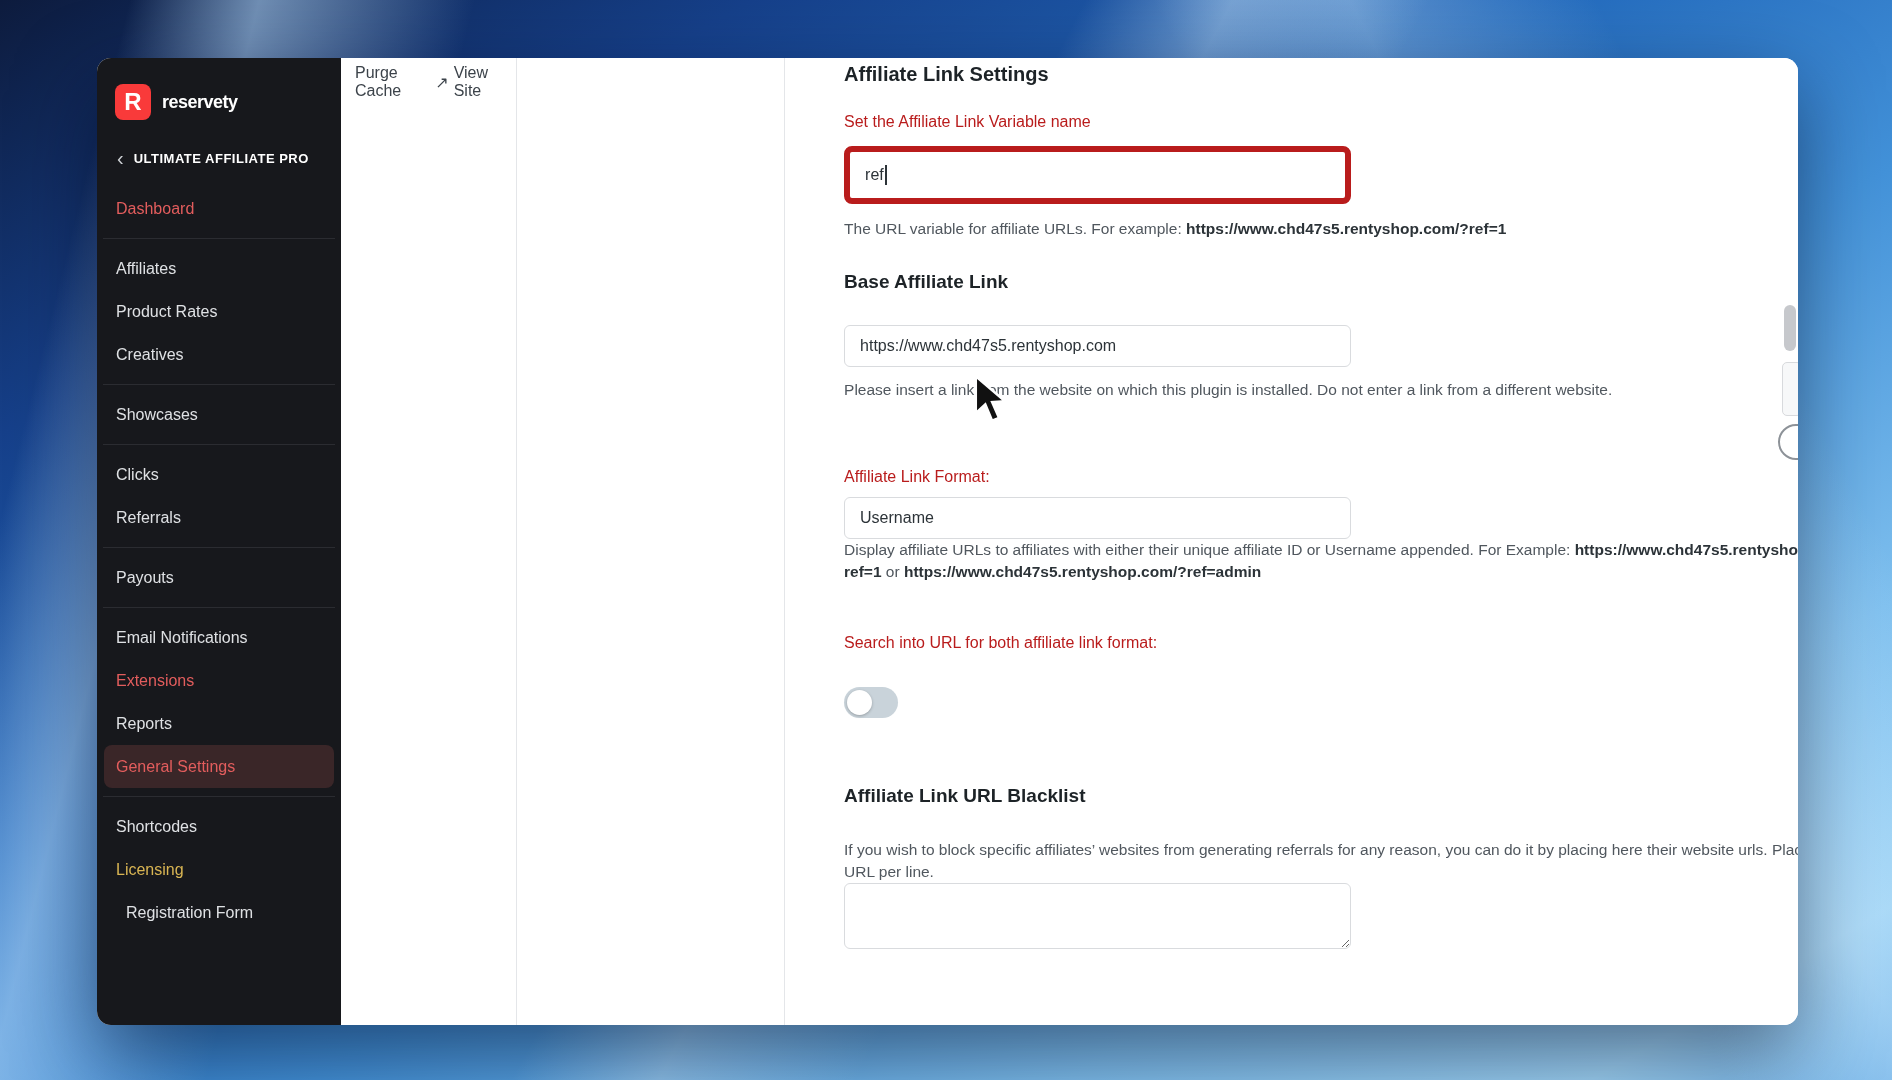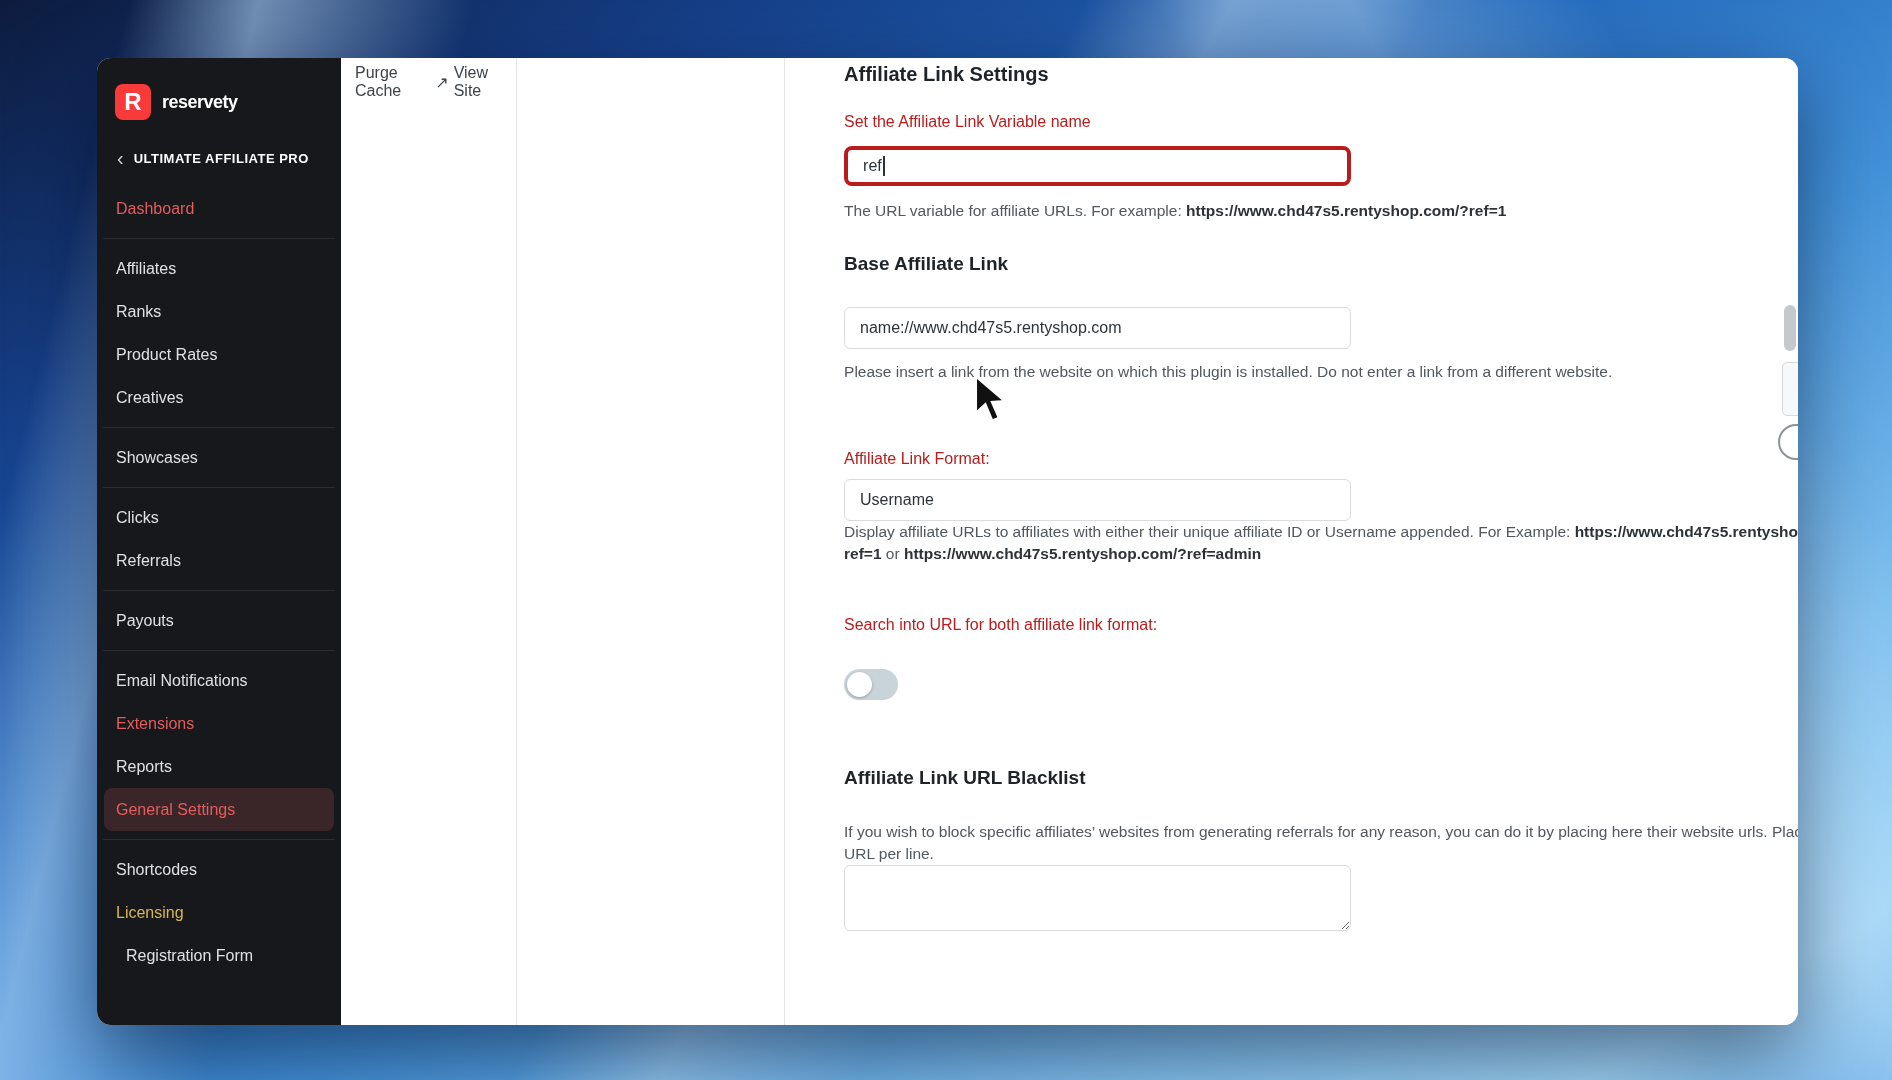--- a/index.html
+++ b/index.html
@@ -49,21 +49,21 @@
   .main { position:absolute; left:356px; top:4px; width:1030px; color:#50575e; }
   .h1 { font-size:20px; font-weight:bold; color:#1d2327; line-height:24px; margin:0 0 26px 0; }
   .h2 { font-size:19px; font-weight:bold; color:#1d2327; line-height:23px; margin:0; }
   .field-label { font-size:16px; color:#b91c1c; line-height:20px; }
   .help { font-size:15.5px; color:#50575e; line-height:22px; }
   .help b { color:#2c3338; }
 
   .textbox { width:507px; height:42px; border:1px solid #d9dbde; border-radius:6px;
     background:#fff; display:flex; align-items:center; padding:0 15px;
     font-size:16px; color:#2c3338; cursor:text; }
-  .textbox.focused { border:4px solid #b91c1c; border-radius:8px; height:40px; }
+  .textbox.focused { border:6px solid #b91c1c; border-radius:8px; height:58px; }
   .caret { display:inline-block; width:2px; height:20px; background:#2c3338; margin-left:1px;
     animation:blink 1.1s steps(1) infinite; }
   @keyframes blink { 50% { opacity:0; } }
 
   .toggle { width:54px; height:31px; border-radius:16px; background:#c9d3da; position:relative; cursor:pointer; }
   .toggle-knob { position:absolute; left:3px; top:3px; width:25px; height:25px; border-radius:50%;
     background:#fff; box-shadow:0 1px 3px rgba(0,0,0,.25); }
 
   .blacklist-box { width:507px; height:66px; border:1px solid #d9dbde; border-radius:6px;
     resize:both; font-family:"Liberation Sans", sans-serif; font-size:16px; padding:8px 12px; color:#2c3338; }
@@ -96,21 +96,20 @@
       <span class="brand-name">reservety</span>
     </div>
     <div class="plugin-title">
       <span class="collapse">‹</span>
       <span class="plugin-title-text">ULTIMATE AFFILIATE PRO</span>
     </div>
     <nav class="menu">
       <div class="menu-item red">Dashboard</div>
       <div class="menu-sep"></div>
       <div class="menu-item">Affiliates</div>
-      <div class="menu-item">Ranks</div>
       <div class="menu-item">Product Rates</div>
       <div class="menu-item">Creatives</div>
       <div class="menu-sep"></div>
       <div class="menu-item">Showcases</div>
       <div class="menu-sep"></div>
       <div class="menu-item">Clicks</div>
       <div class="menu-item">Referrals</div>
       <div class="menu-sep"></div>
       <div class="menu-item">Payouts</div>
       <div class="menu-sep"></div>
@@ -144,21 +143,21 @@
         <div class="textbox focused mb14">
           <span>ref</span>
             <span class="caret"></span>
         </div>
         <div class="help mb30">
           <span>The URL variable for affiliate URLs. For example: </span><b>https://www.chd47s5.rentyshop.com/?ref=1</b>
         </div>
 
         <h2 class="h2 mb32">Base Affiliate Link</h2>
         <div class="textbox mb12">
-          <span>name://www.chd47s5.rentyshop.com</span>
+          <span>https://www.chd47s5.rentyshop.com</span>
         </div>
         <div class="help mb66">Please insert a link from the website on which this plugin is installed. Do not enter a link from a different website.</div>
 
         <div class="field-label mb10">Affiliate Link Format:</div>
         <div class="textbox mb8">
           <span>Username</span>
         </div>
         <div class="help mb50">
           <span>Display affiliate URLs to affiliates with either their unique affiliate ID or Username appended. For Example: </span><b>https://www.chd47s5.rentyshop.com/?ref=1</b><span> or </span><b>https://www.chd47s5.rentyshop.com/?ref=admin</b>
         </div>

